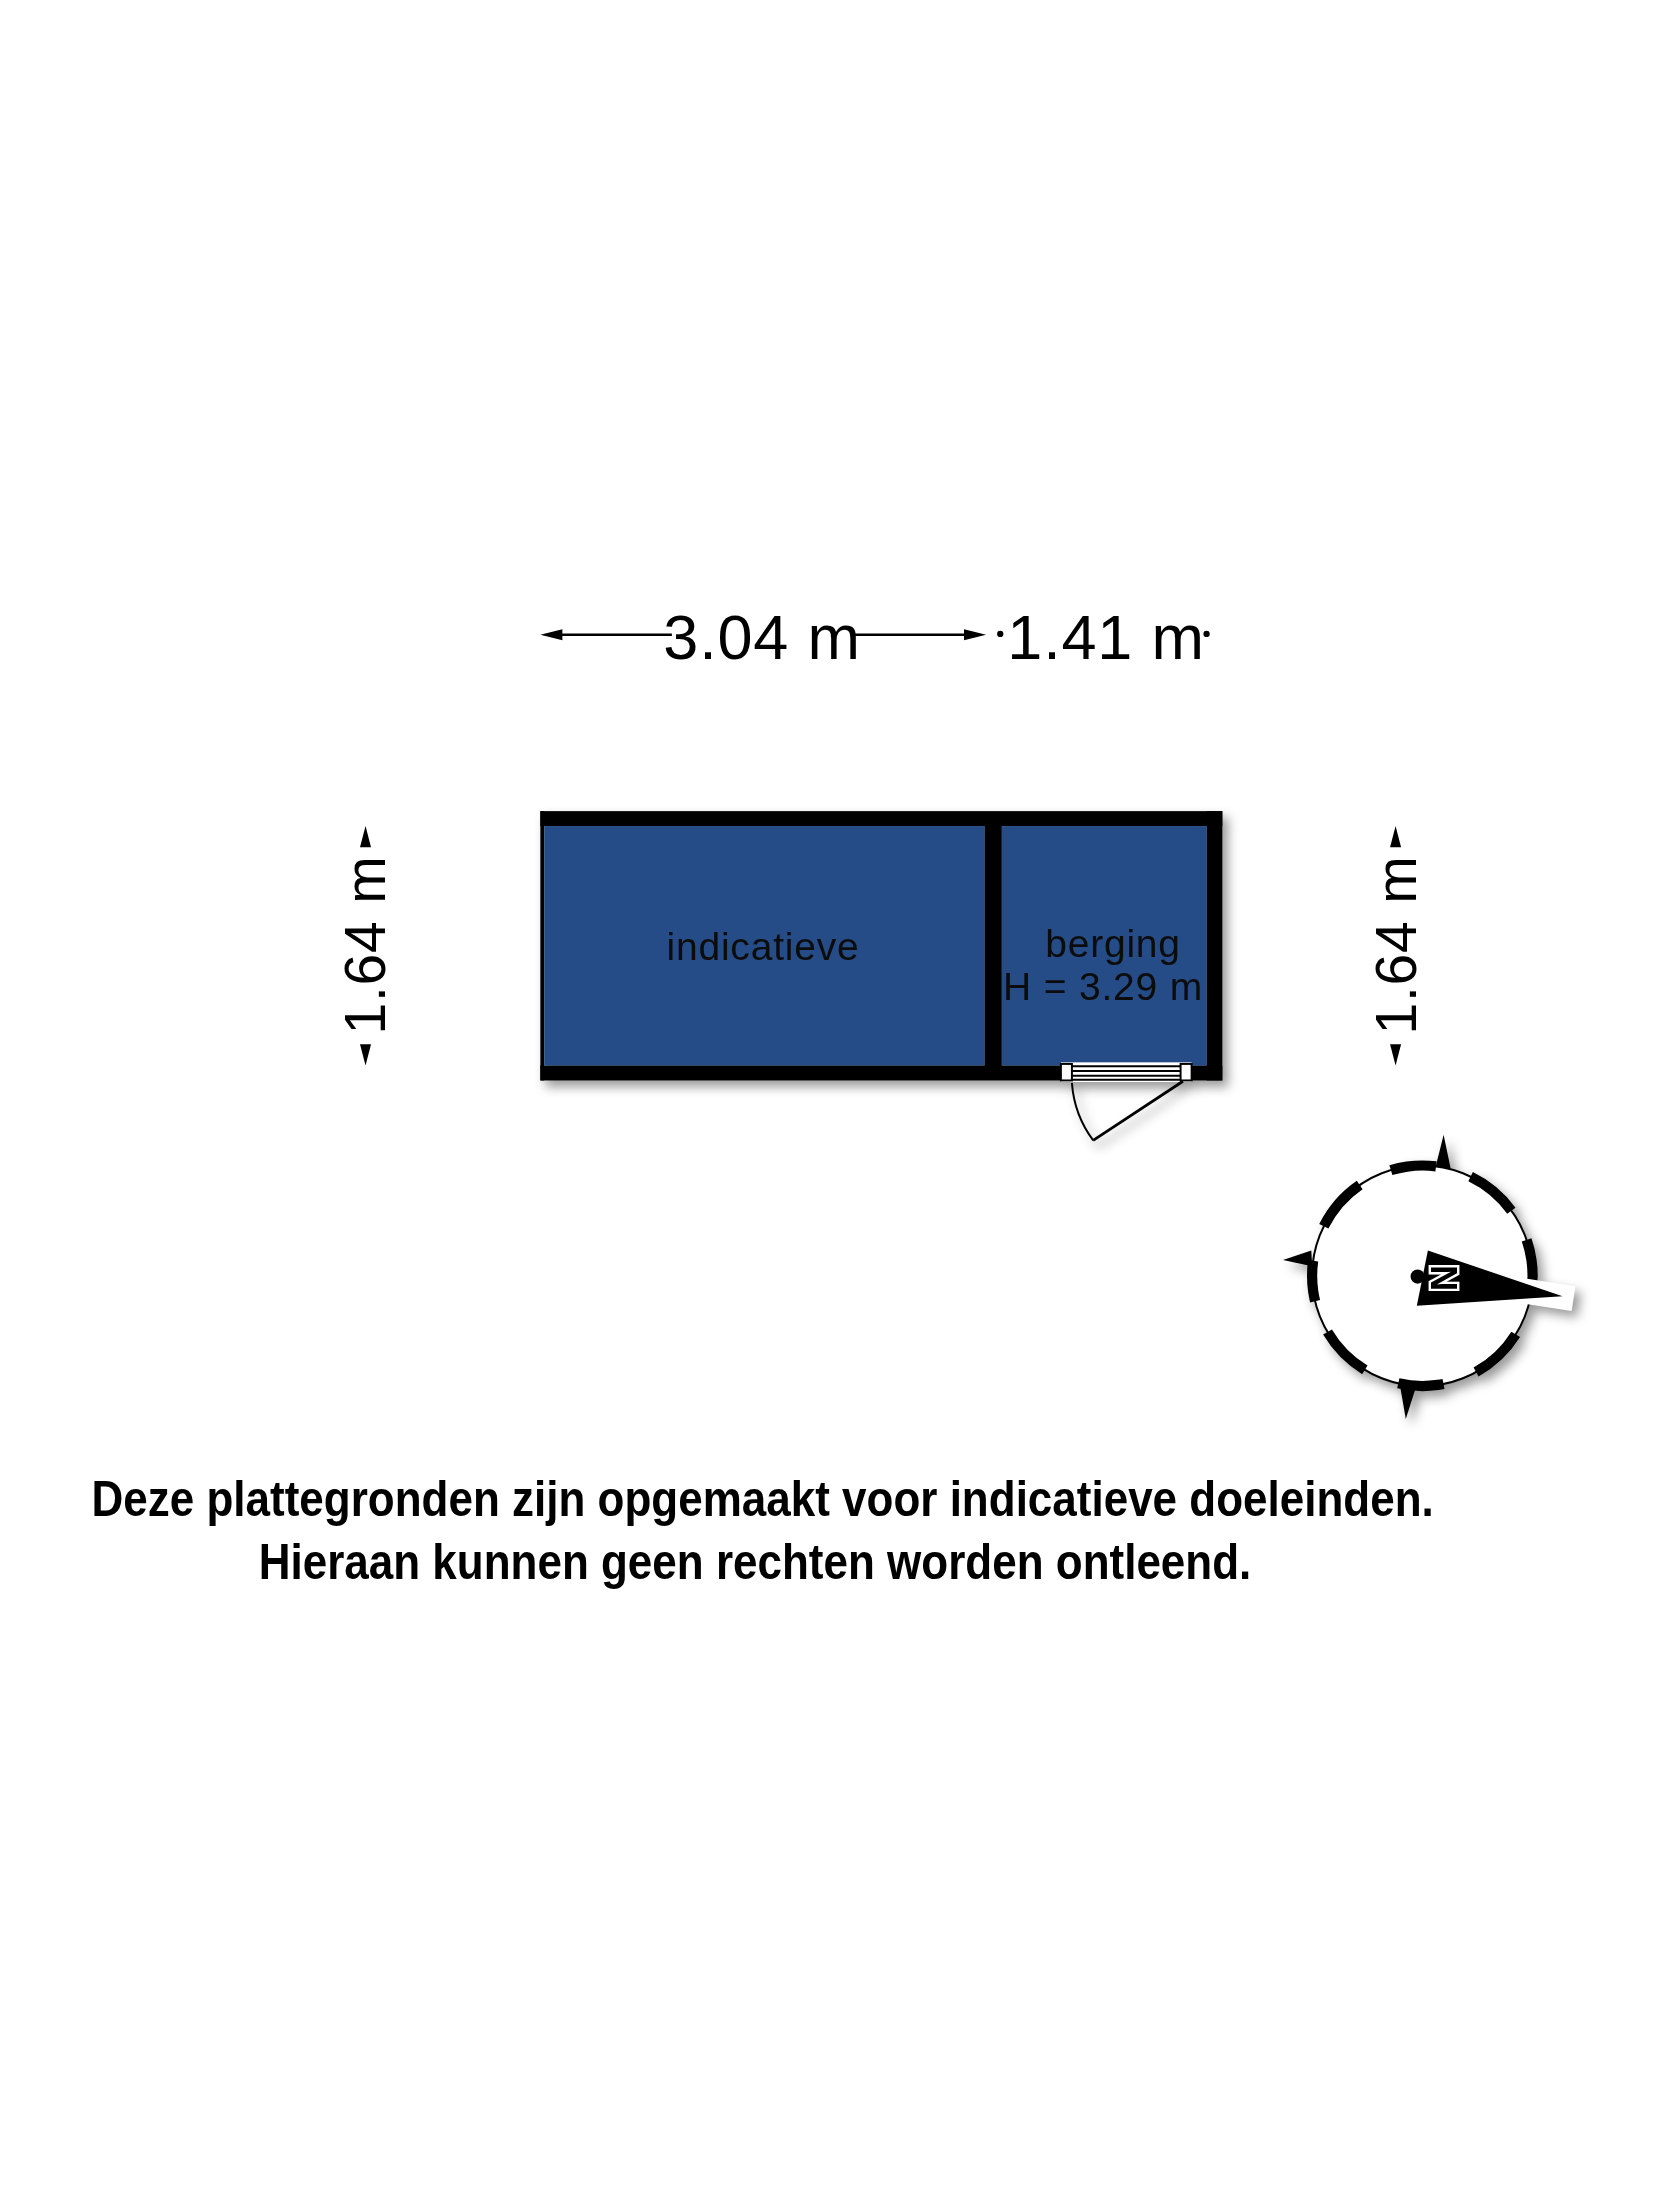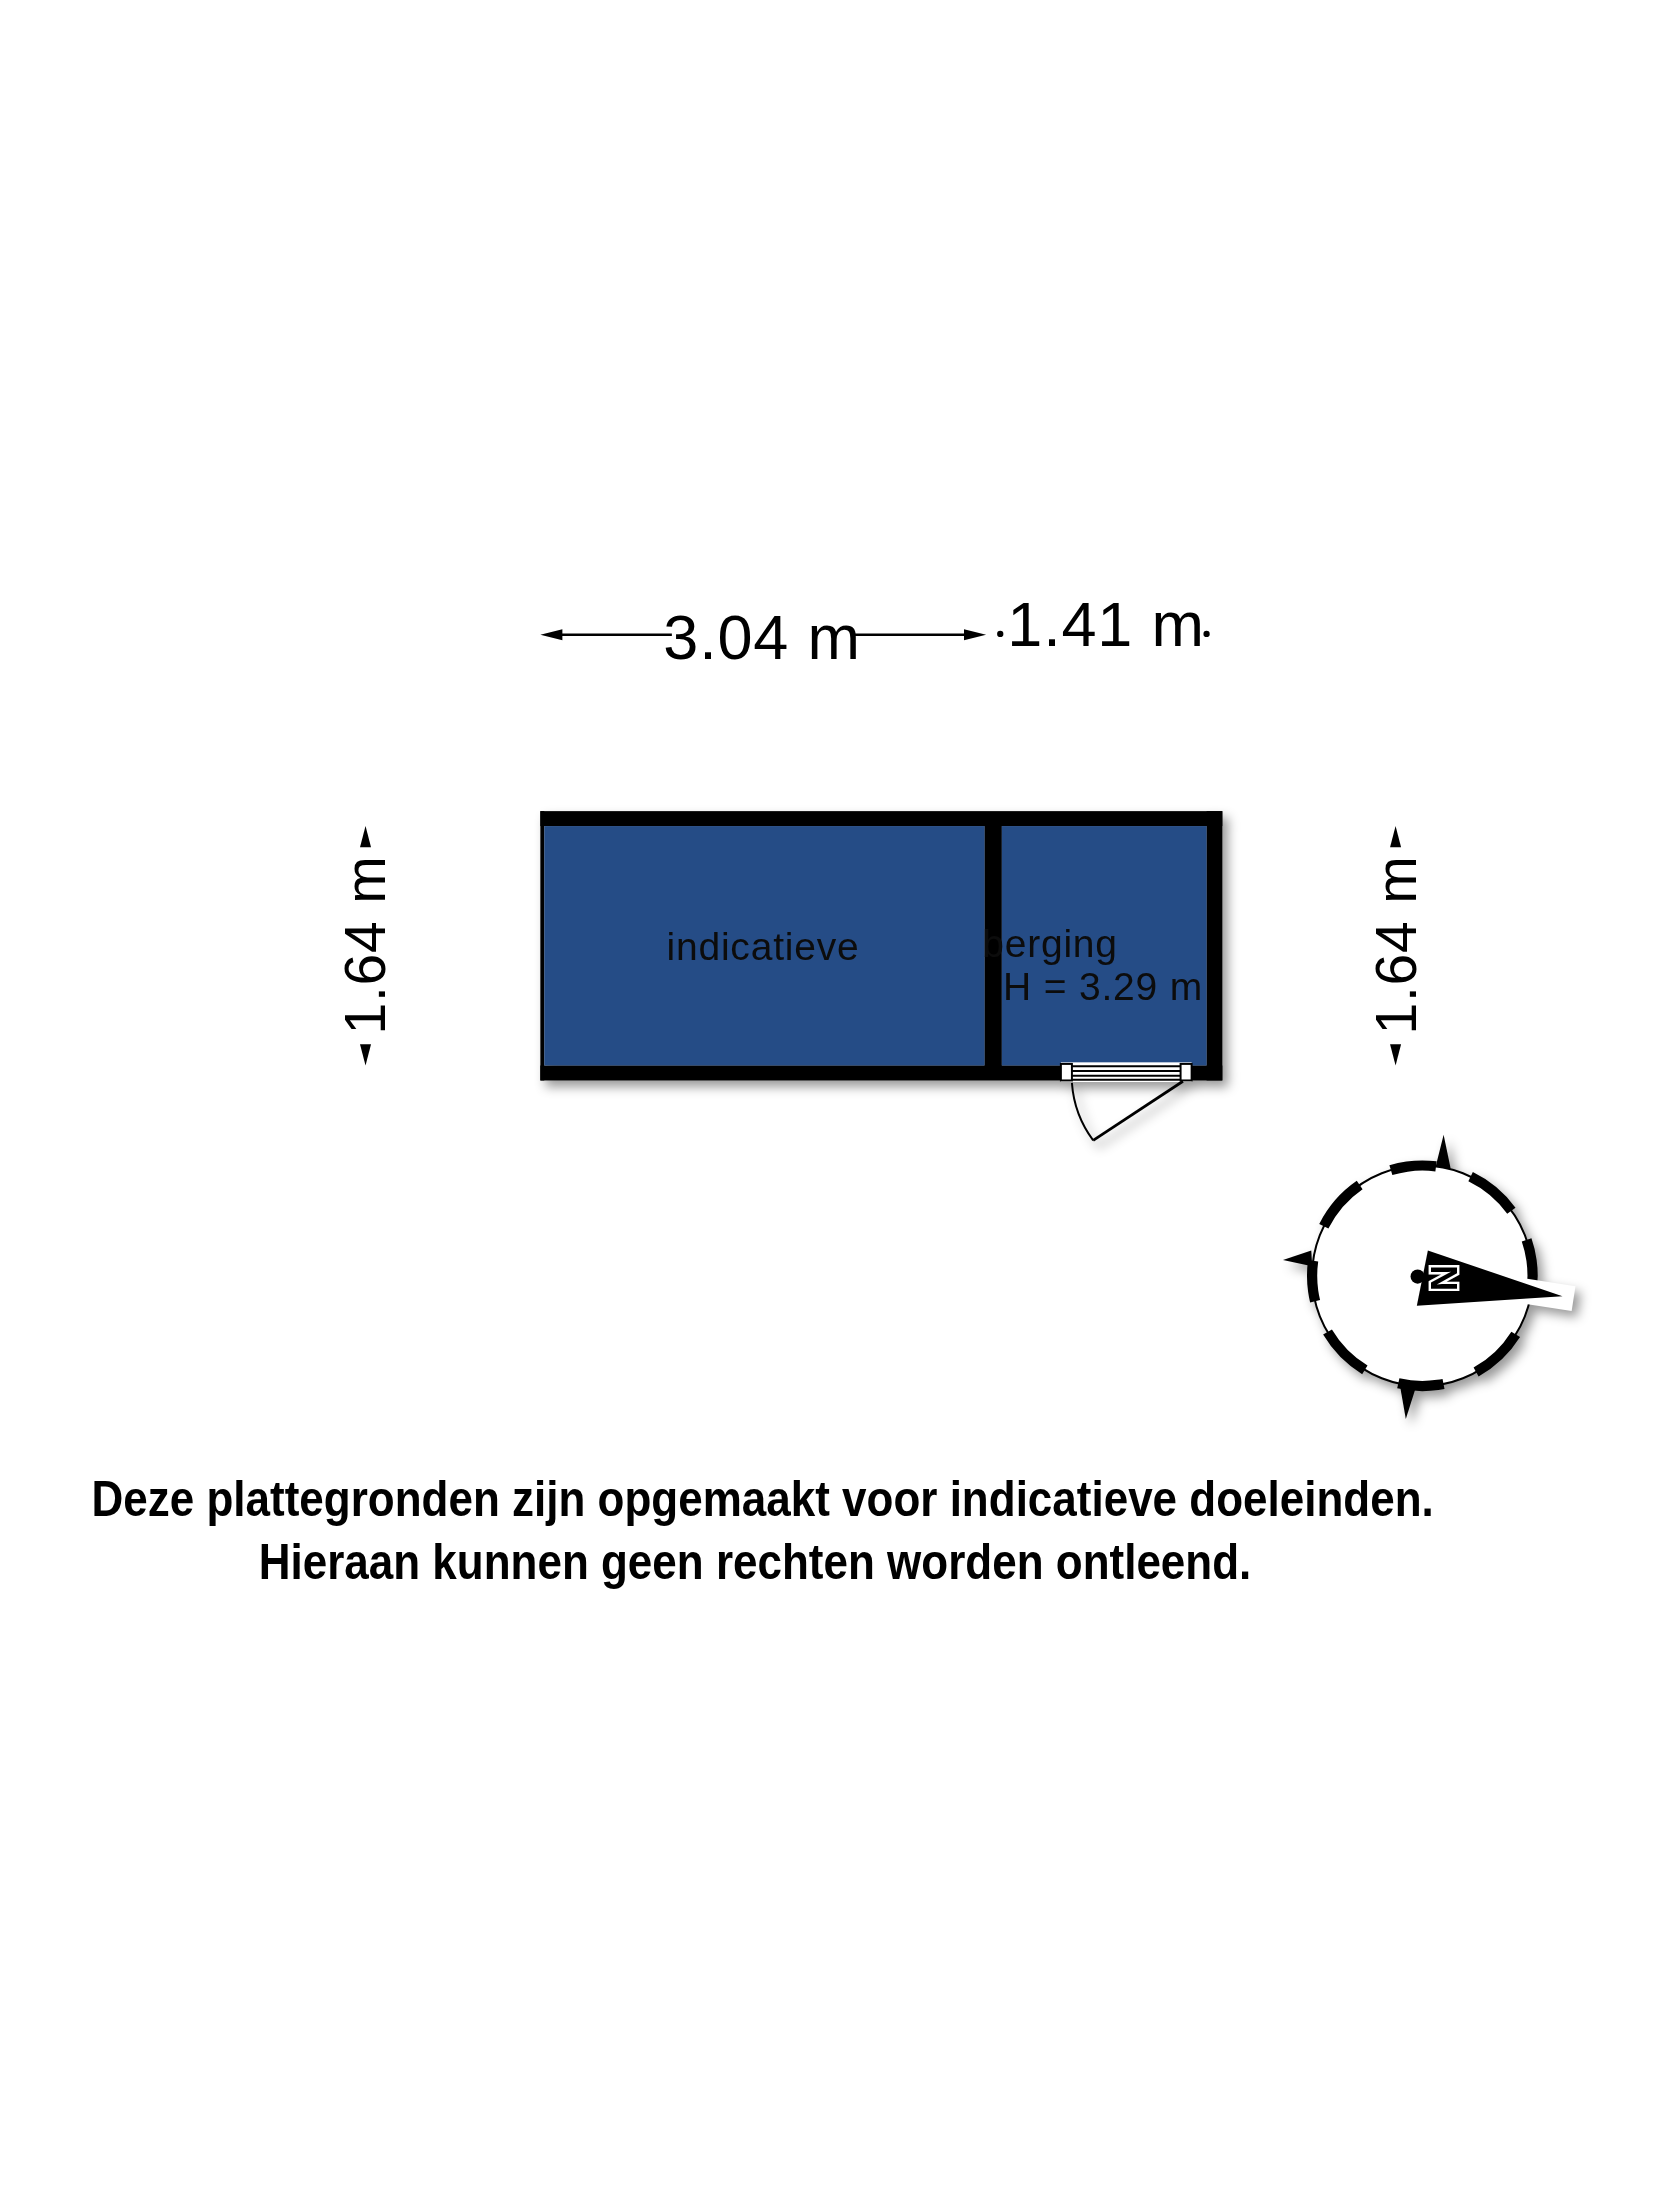--- a/index.html
+++ b/index.html
@@ -120,29 +120,29 @@
       </g>
       <line x1="1900" y1="1634" x2="1998" y2="1649" stroke="#ffffff" stroke-width="32"></line>
       <polygon points="1813,1588 1984,1646 1799,1658" fill="#000000"></polygon>
       <circle cx="1800" cy="1621" r="9" fill="#000000"></circle>
       <text x="1833" y="1623" transform="rotate(90 1833 1623)" text-anchor="middle" dominant-baseline="central" font-family="Liberation Sans, DejaVu Sans, sans-serif" font-size="46" font-weight="bold" fill="#000000" stroke="#ffffff" stroke-width="6" paint-order="stroke">N</text>
     </g>
   </svg>
 
   <div class="txt dim-label" style="left:762px; top:637px;">3.04 m</div>
 
-  <div class="txt dim-label" style="left:1106px; top:624px;">1.41 m</div>
+  <div class="txt dim-label" style="left:1106px; top:637px;">1.41 m</div>
 
   <div class="txt dim-label-vert" style="left:365px; top:945px;">1.64 m</div>
 
   <div class="txt dim-label-vert" style="left:1396px; top:945px;">1.64 m</div>
 
   <div class="txt room-label" style="left:763px; top:947px;">indicatieve</div>
 
-  <div class="txt room-label" style="left:1050px; top:944px;">berging</div>
+  <div class="txt room-label" style="left:1113px; top:944px;">berging</div>
 
   <div class="txt room-label" style="left:1103px; top:987px;">H = 3.29 m</div>
 
   <div class="disclaimer-line" style="top:1468px;">
     <span>Deze plattegronden zijn opgemaakt voor indicatieve doeleinden.</span>
   </div>
   <div class="disclaimer-line" style="top:1531px;">
     <span>Hieraan kunnen geen rechten worden ontleend.</span>
   </div>
 

